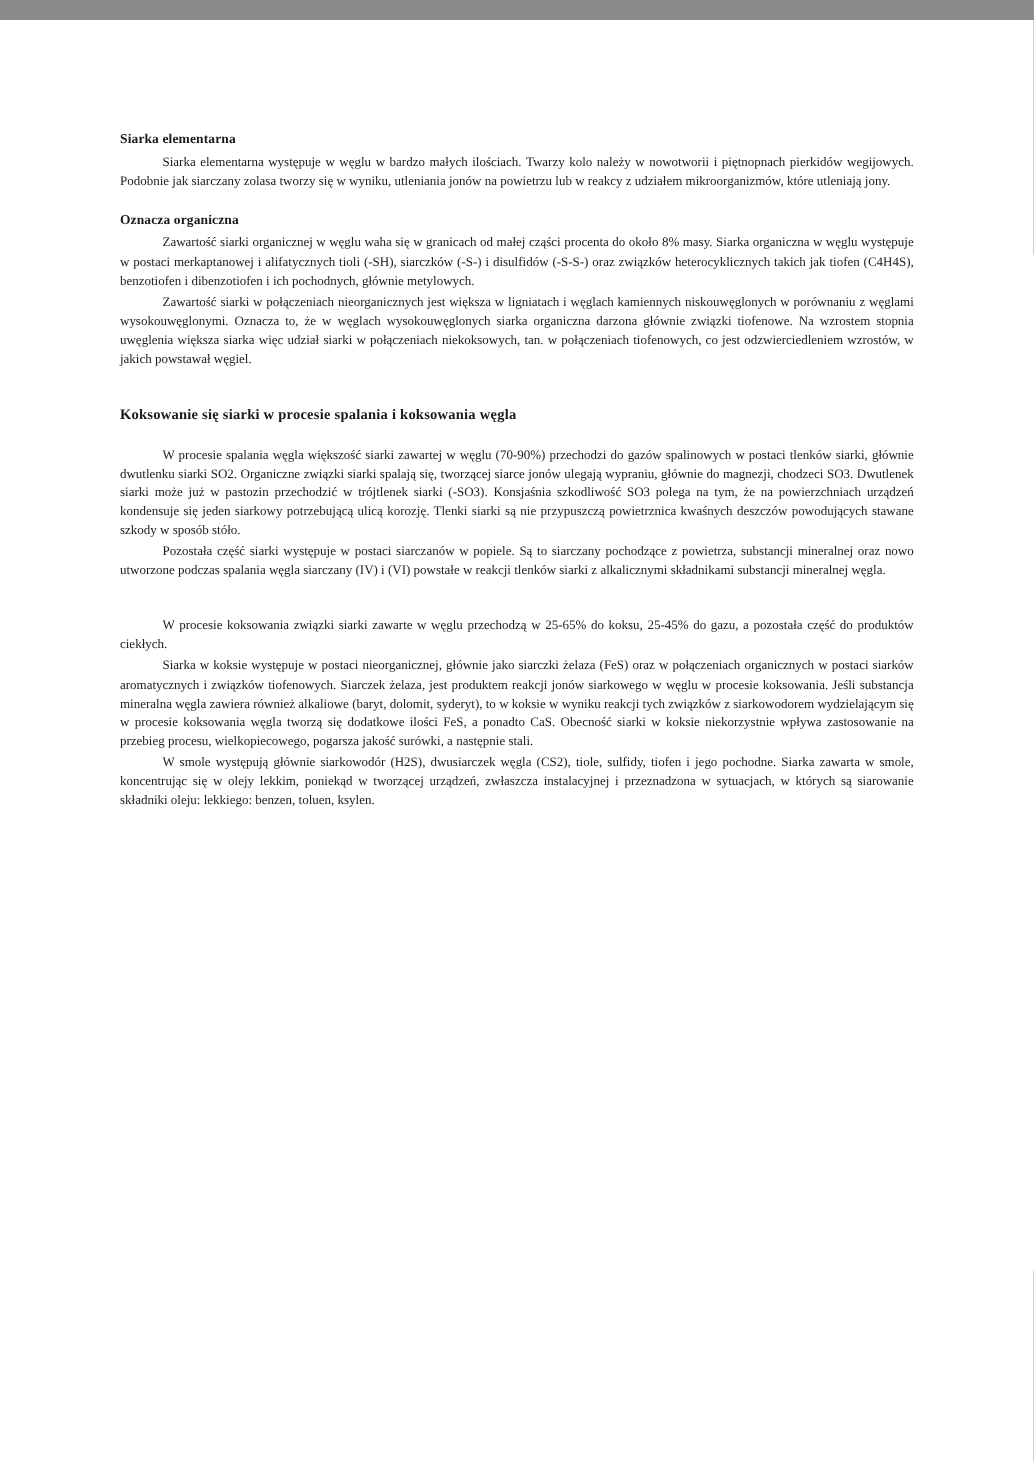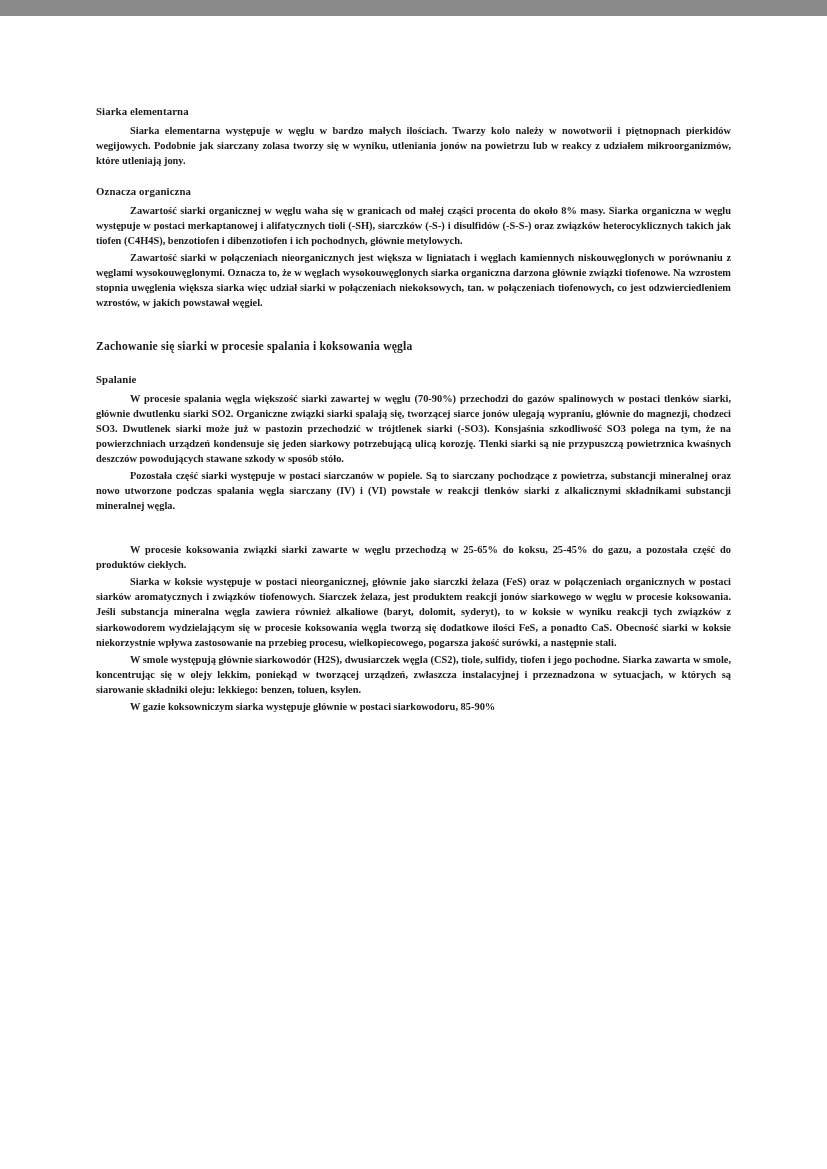--- a/index.html
+++ b/index.html
@@ -34,21 +34,20 @@
   }
   h2.bigsec {
     font-size: 11.6px;
     font-weight: bold;
     margin: 0 0 4px 0;
     letter-spacing: 0.2px;
   }
   p.para {
     margin: 0 0 2px 0;
     text-indent: 34px;
-    font-weight: bold;
   }
   .blk {
     margin-bottom: 16px;
   }
   .gap-md {
     height: 13px;
   }
 </style>
 </head>
 <body>
@@ -63,32 +62,30 @@
 
     <div class="blk">
       <h2 class="sec">Oznacza organiczna</h2>
       <p class="para">Zawartość siarki organicznej w węglu wahа się w granicach od małej cząści procenta do około 8% masy. Siarka organiczna w węglu występuje w postaci merkaptanowej i alifatycznych tioli (-SH), siarczków (-S-) i disulfidów (-S-S-) oraz związków heterocyklicznych takich jak tiofen (C4H4S), benzotiofen i dibenzotiofen i ich pochodnych, głównie metylowych.</p>
       <p class="para">Zawartość siarki w połączeniach nieorganicznych jest większa w ligniatach i węglach kamiennych niskouwęglonych w porównaniu z węglami wysokouwęglonymi. Oznacza to, że w węglach wysokouwęglonych siarka organiczna darzona głównie związki tiofenowe. Na wzrostem stopnia uwęglenia większa siarka więc udział siarki w połączeniach niekoksowych, tan. w połączeniach tiofenowych, co jest odzwierciedleniem wzrostów, w jakich powstawał węgiel.</p>
     </div>
 
     <div class="gap-md"></div>
 
     <div class="blk">
-      <h2 class="bigsec">Zachowanie się siarki w procesie spalania i koksowania węgla</h2>
+      <h2 class="bigsec">Koksowanie się siarki w procesie spalania i koksowania węgla</h2>
     </div>
 
     <div class="blk">
-      <h2 class="sec">Spalanie</h2>
       <p class="para">W procesie spalania węgla większość siarki zawartej w węglu (70-90%) przechodzi do gazów spalinowych w postaci tlenków siarki, głównie dwutlenku siarki SO2. Organiczne związki siarki spalają się, tworzącej siarce jonów ulegają wypraniu, głównie do magnezji, chodzeci SO3. Dwutlenek siarki może już w pastozin przechodzić w trójtlenek siarki (-SO3). Konsjaśnia szkodliwość SO3 polega na tym, że na powierzchniach urządzeń kondensuje się jeden siarkowy potrzebującą ulicą korozję. Tlenki siarki są nie przypuszczą powietrznica kwaśnych deszczów powodujących stawane szkody w sposób stóło.</p>
       <p class="para">Pozostała część siarki występuje w postaci siarczanów w popiele. Są to siarczany pochodzące z powietrza, substancji mineralnej oraz nowo utworzone podczas spalania węgla siarczany (IV) i (VI) powstałe w reakcji tlenków siarki z alkalicznymi składnikami substancji mineralnej węgla.</p>
     </div>
 
     <div class="gap-md"></div>
 
     <div class="blk">
       <p class="para">W procesie koksowania związki siarki zawarte w węglu przechodzą w 25-65% do koksu, 25-45% do gazu, a pozostała część do produktów ciekłych.</p>
       <p class="para">Siarka w koksie występuje w postaci nieorganicznej, głównie jako siarczki żelaza (FeS) oraz w połączeniach organicznych w postaci siarków aromatycznych i związków tiofenowych. Siarczek żelaza, jest produktem reakcji jonów siarkowego w węglu w procesie koksowania. Jeśli substancja mineralna węgla zawiera również alkaliowe (baryt, dolomit, syderyt), to w koksie w wyniku reakcji tych związków z siarkowodorem wydzielającym się w procesie koksowania węgla tworzą się dodatkowe ilości FeS, a ponadto CaS. Obecność siarki w koksie niekorzystnie wpływa zastosowanie na przebieg procesu, wielkopiecowego, pogarsza jakość surówki, a następnie stali.</p>
       <p class="para">W smole występują głównie siarkowodór (H2S), dwusiarczek węgla (CS2), tiole, sulfidy, tiofen i jego pochodne. Siarka zawarta w smole, koncentrując się w olejy lekkim, poniekąd w tworzącej urządzeń, zwłaszcza instalacyjnej i przeznadzona w sytuacjach, w których są siarowanie składniki oleju: lekkiego: benzen, toluen, ksylen.</p>
-      <p class="para">W gazie koksowniczym siarka występuje głównie w postaci siarkowodoru, 85-90%</p>
     </div>
 
   </div>
 </div>
 
 </body></html>

